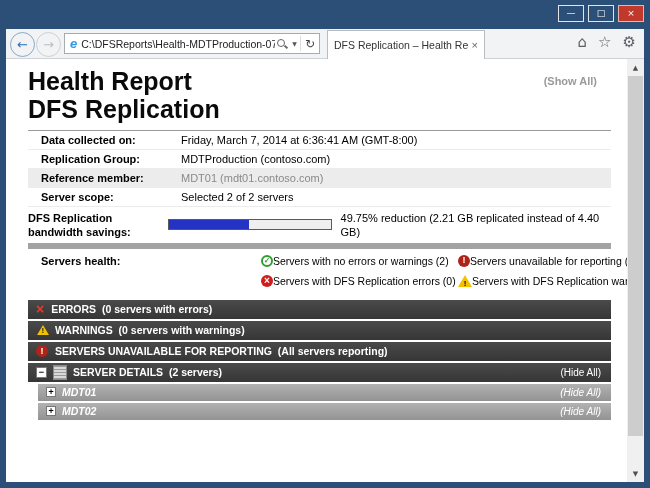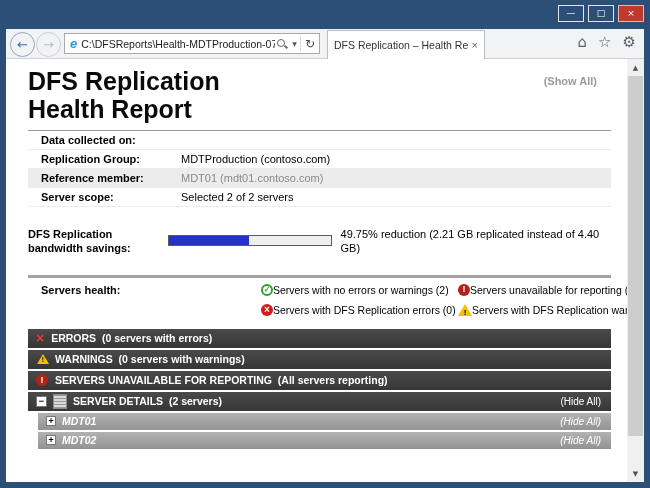--- a/index.html
+++ b/index.html
@@ -48,21 +48,21 @@
   .report{position:absolute;top:0;left:0;right:17px;bottom:0;padding:6px 16px 0 22px;
     font-size:11px;color:#000;overflow:hidden;}
   .rpt-title{font-size:25px;font-weight:bold;line-height:1.13;color:#0a0a0a;margin-top:2px;}
   .show-all{position:absolute;top:16px;right:30px;color:#9a9a9a;font-size:11px;cursor:pointer;text-decoration:none;font-weight:bold;}
   .rule{border-top:1px solid #9b9b9b;margin-top:6px;}
 
   .frow{display:flex;padding:2px 13px;border-bottom:1px solid #ececec;line-height:14px;}
   .flabel{width:140px;flex-shrink:0;font-weight:bold;}
   .frow.ref{background:#ececec;}
   .frow.ref .fvalue{color:#8a8a8a;}
-  .frow.bw{border-bottom:3px solid #a3a3a3;padding:20px 0;}
+  .frow.bw{border-bottom:6px solid #a3a3a3;padding:4px 0;}
   .bwv{display:flex;align-items:center;}
   .bar{width:170px;height:11px;border:1px solid #5a5a5a;background:#efefef;margin-right:9px;box-sizing:border-box;}
   .bar-fill{height:100%;background:#2533c4;}
   .frow.health{border-bottom:none;padding-top:5px;}
   .health-grid{display:grid;grid-template-columns:185px auto;column-gap:12px;row-gap:6px;
     margin-left:80px;font-size:10.5px;}
   .hitem{display:flex;align-items:center;white-space:nowrap;}
 
   .ico{width:12px;height:12px;flex-shrink:0;display:inline-flex;align-items:center;
     justify-content:center;border-radius:50%;font-weight:bold;line-height:1;box-sizing:border-box;}
@@ -147,28 +147,29 @@
     <div class="chrome-icons">
       <span>⌂</span>
       <span>☆</span>
       <span>⚙</span>
     </div>
   </div>
 
   <div class="content">
     <div class="report">
       <div class="rpt-title">
+        <div>Health Report</div>
         <div>DFS Replication</div>
-        <div>Health Report</div>
       </div>
       <a class="show-all">(Show All)</a>
       <div class="rule"></div>
 
       <div class="frow">
         <div class="flabel">Data collected on:</div>
+        <div class="fvalue">Friday, March 7, 2014 at 6:36:41 AM (GMT-8:00)</div>
       </div>
       <div class="frow">
         <div class="flabel">Replication Group:</div>
         <div class="fvalue">MDTProduction (contoso.com)</div>
       </div>
       <div class="frow ref">
         <div class="flabel">Reference member:</div>
         <div class="fvalue">MDT01 (mdt01.contoso.com)</div>
       </div>
       <div class="frow">

